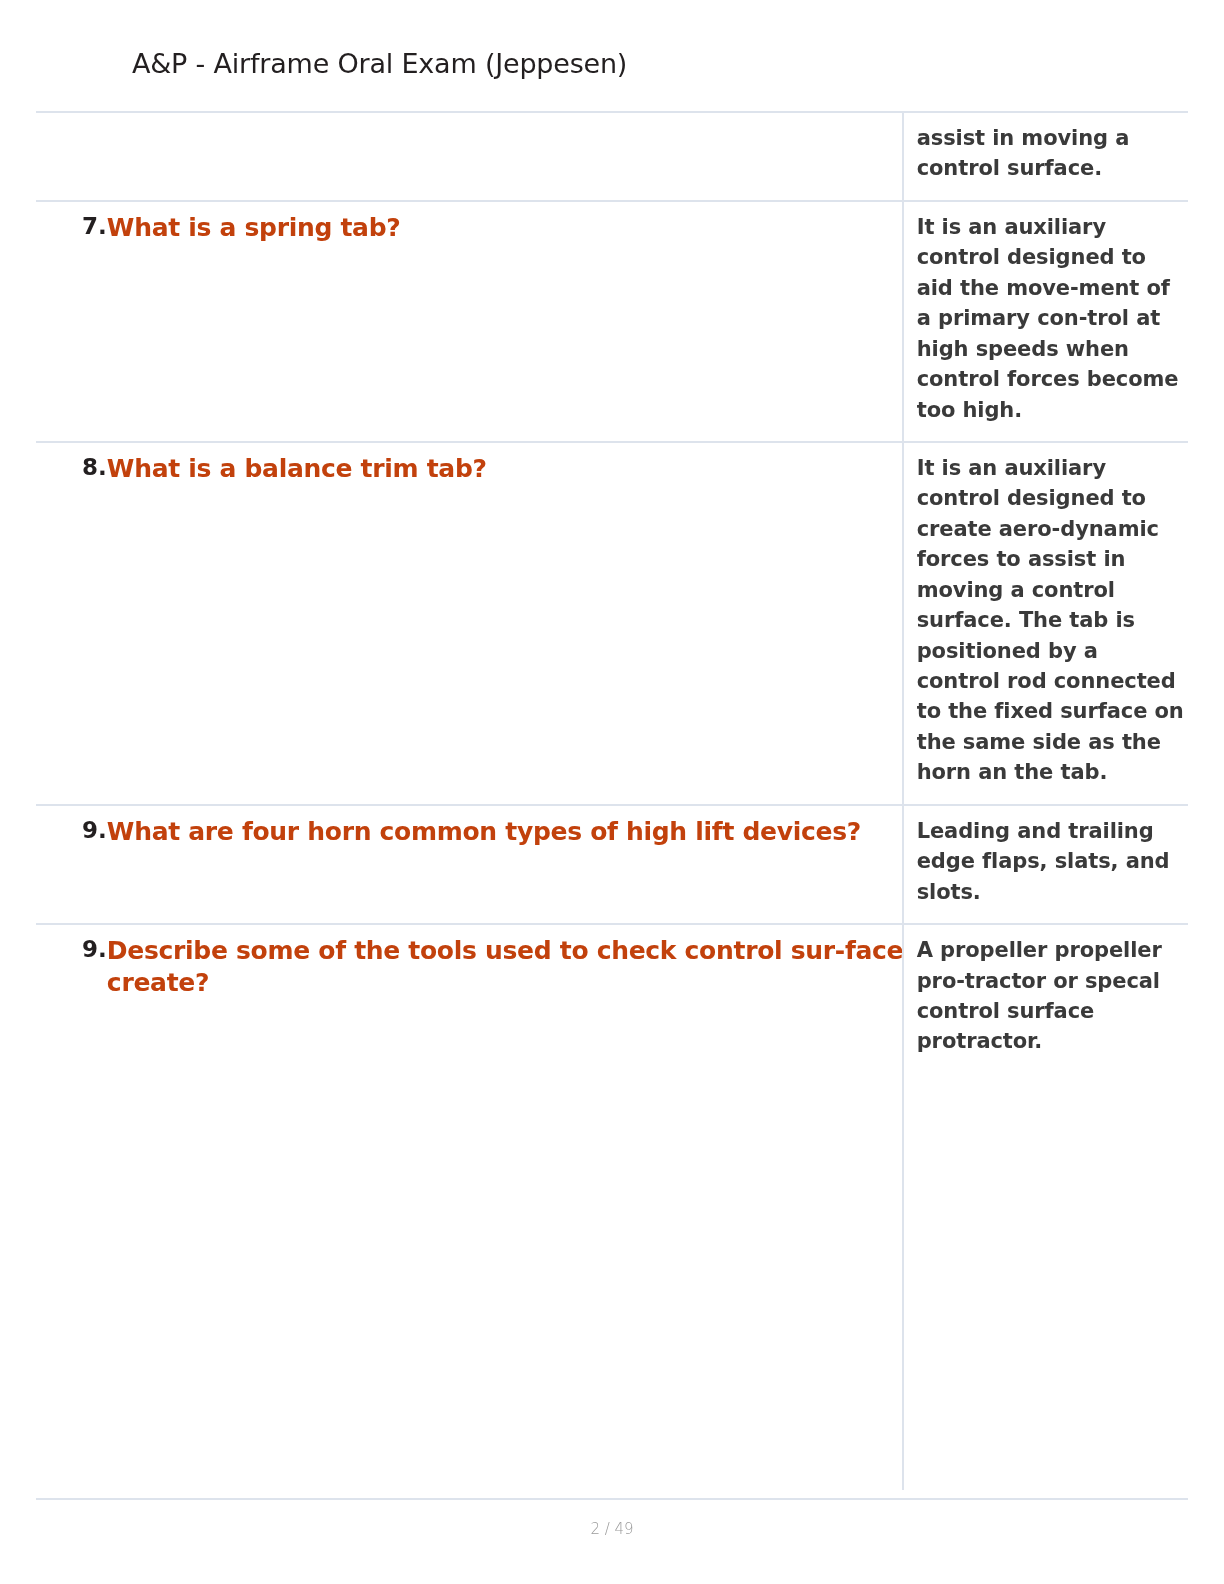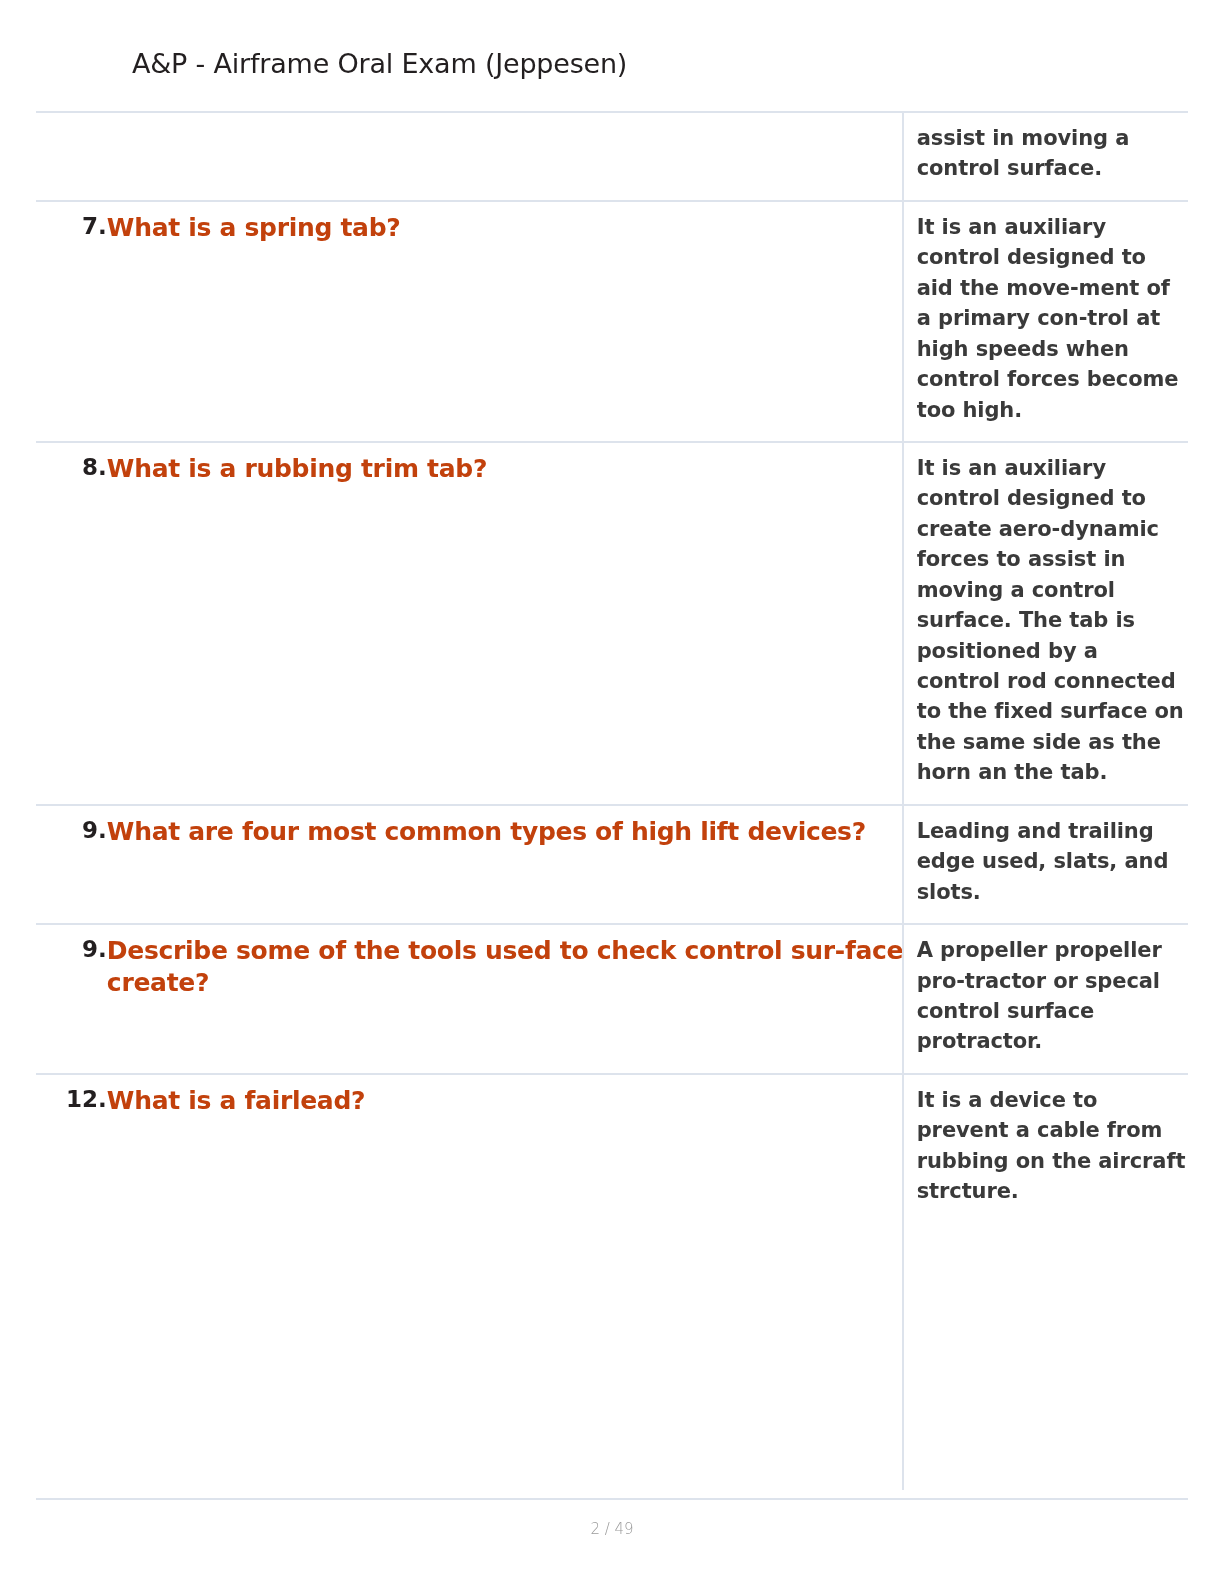--- a/index.html
+++ b/index.html
@@ -117,37 +117,32 @@
         <td class="question"></td>
         <td class="answer">assist in moving a control surface.</td>
       </tr>
       <tr>
         <td class="num">7.</td>
         <td class="question">What is a spring tab?</td>
         <td class="answer">It is an auxiliary control designed to aid the move-ment of a primary con-trol at high speeds when control forces become too high.</td>
       </tr>
       <tr>
         <td class="num">8.</td>
-        <td class="question">What is a rubbing trim tab?</td>
+        <td class="question">What is a balance trim tab?</td>
         <td class="answer">It is an auxiliary control designed to create aero-dynamic forces to assist in moving a control surface. The tab is positioned by a control rod connected to the fixed surface on the same side as the horn an the tab.</td>
       </tr>
       <tr>
         <td class="num">9.</td>
-        <td class="question">What are four most common types of high lift devices?</td>
-        <td class="answer">Leading and trailing edge used, slats, and slots.</td>
+        <td class="question">What are four horn common types of high lift devices?</td>
+        <td class="answer">Leading and trailing edge flaps, slats, and slots.</td>
       </tr>
       <tr>
         <td class="num">9.</td>
         <td class="question">Describe some of the tools used to check control sur-face create?</td>
         <td class="answer">A propeller propeller pro-tractor or specal control surface protractor.</td>
-      </tr>
-      <tr>
-        <td class="num">12.</td>
-        <td class="question">What is a fairlead?</td>
-        <td class="answer">It is a device to prevent a cable from rubbing on the aircraft strcture.</td>
       </tr>
     </tbody>
   </table>
 
   <div class="bottom-rule"></div>
   <div class="footer">2 / 49</div>
 
 </div>
 
 </body></html>

